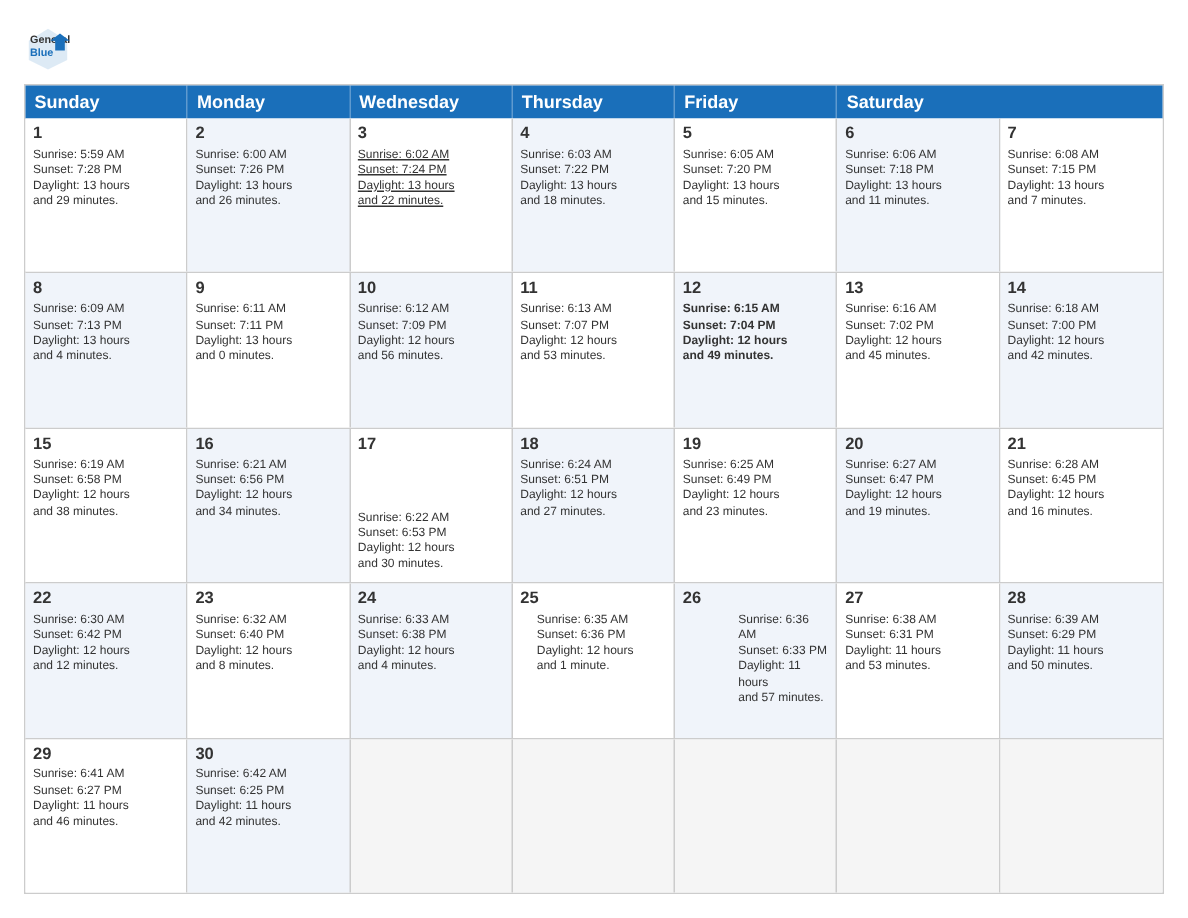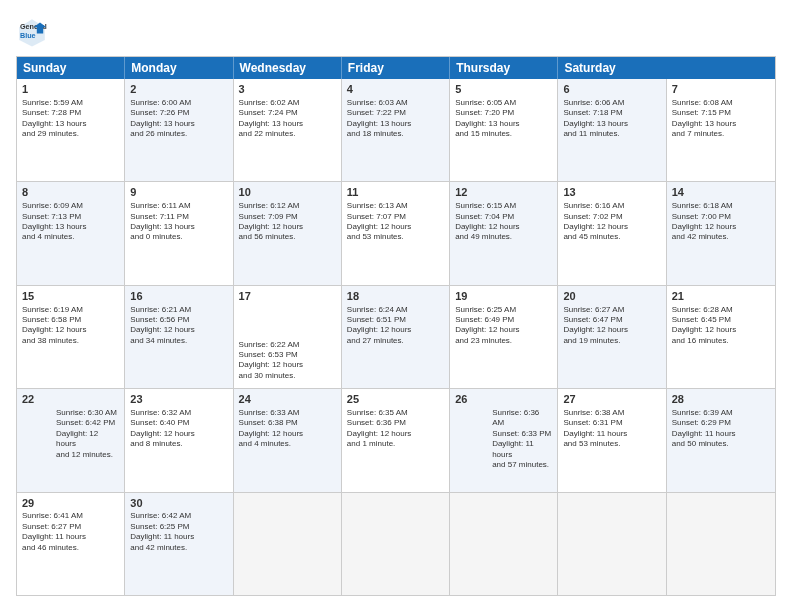--- a/index.html
+++ b/index.html
@@ -122,43 +122,43 @@
       <div class="month-title"></div>
       <div class="subtitle"></div>
     </div>
   </div>
 
   <div class="calendar">
     <div class="cal-header">
     <div class="cal-header-cell">Sunday</div>
         <div class="cal-header-cell">Monday</div>
         <div class="cal-header-cell">Wednesday</div>
+        <div class="cal-header-cell">Thursday</div>
         <div class="cal-header-cell">Friday</div>
-        <div class="cal-header-cell">Thursday</div>
         <div class="cal-header-cell">Saturday</div>
       </div>
     <div class="cal-body">
     <div class="cal-row">
           <div class="cal-cell">
             <span class="day-num">1</span>
             <div class="cell-info" style="white-space: pre-line;">Sunrise: 5:59 AM
 Sunset: 7:28 PM
 Daylight: 13 hours
 and 29 minutes.</div>
           </div>
           <div class="cal-cell alt">
             <span class="day-num">2</span>
             <div class="cell-info" style="white-space: pre-line;">Sunrise: 6:00 AM
 Sunset: 7:26 PM
 Daylight: 13 hours
 and 26 minutes.</div>
           </div>
           <div class="cal-cell">
             <span class="day-num">3</span>
-            <div class="cell-info" style="white-space: pre-line;">Sunrise: 6:02 AM
+            <div class="cell-info" style="white-space: pre-line; text-decoration: underline;">Sunrise: 6:02 AM
 Sunset: 7:24 PM
 Daylight: 13 hours
 and 22 minutes.</div>
           </div>
           <div class="cal-cell alt">
             <span class="day-num">4</span>
             <div class="cell-info" style="white-space: pre-line;">Sunrise: 6:03 AM
 Sunset: 7:22 PM
 Daylight: 13 hours
 and 18 minutes.</div>
@@ -209,21 +209,21 @@
           </div>
           <div class="cal-cell">
             <span class="day-num">11</span>
             <div class="cell-info" style="white-space: pre-line;">Sunrise: 6:13 AM
 Sunset: 7:07 PM
 Daylight: 12 hours
 and 53 minutes.</div>
           </div>
           <div class="cal-cell alt">
             <span class="day-num">12</span>
-            <div class="cell-info" style="white-space: pre-line;">Sunrise: 6:15 AM
+            <div class="cell-info" style="white-space: pre-line; font-weight: bold;">Sunrise: 6:15 AM
 Sunset: 7:04 PM
 Daylight: 12 hours
 and 49 minutes.</div>
           </div>
           <div class="cal-cell">
             <span class="day-num">13</span>
             <div class="cell-info" style="white-space: pre-line;">Sunrise: 6:16 AM
 Sunset: 7:02 PM
 Daylight: 12 hours
 and 45 minutes.</div>
@@ -283,42 +283,42 @@
             <span class="day-num">21</span>
             <div class="cell-info" style="white-space: pre-line;">Sunrise: 6:28 AM
 Sunset: 6:45 PM
 Daylight: 12 hours
 and 16 minutes.</div>
           </div>
         </div>
         <div class="cal-row">
           <div class="cal-cell alt">
             <span class="day-num">22</span>
-            <div class="cell-info" style="white-space: pre-line; margin-left: 34px;">Sunrise: 6:30 AM
+            <div class="cell-info" style="white-space: pre-line;">Sunrise: 6:30 AM
 Sunset: 6:42 PM
 Daylight: 12 hours
 and 12 minutes.</div>
           </div>
           <div class="cal-cell">
             <span class="day-num">23</span>
             <div class="cell-info" style="white-space: pre-line;">Sunrise: 6:32 AM
 Sunset: 6:40 PM
 Daylight: 12 hours
 and 8 minutes.</div>
           </div>
           <div class="cal-cell alt">
             <span class="day-num">24</span>
             <div class="cell-info" style="white-space: pre-line;">Sunrise: 6:33 AM
 Sunset: 6:38 PM
 Daylight: 12 hours
 and 4 minutes.</div>
           </div>
           <div class="cal-cell">
             <span class="day-num">25</span>
-            <div class="cell-info" style="white-space: pre-line;">Sunrise: 6:35 AM
+            <div class="cell-info" style="white-space: pre-line; margin-left: 11px;">Sunrise: 6:35 AM
 Sunset: 6:36 PM
 Daylight: 12 hours
 and 1 minute.</div>
           </div>
           <div class="cal-cell alt">
             <span class="day-num">26</span>
             <div class="cell-info" style="white-space: pre-line; margin-left: 37px;">Sunrise: 6:36 AM
 Sunset: 6:33 PM
 Daylight: 11 hours
 and 57 minutes.</div>

